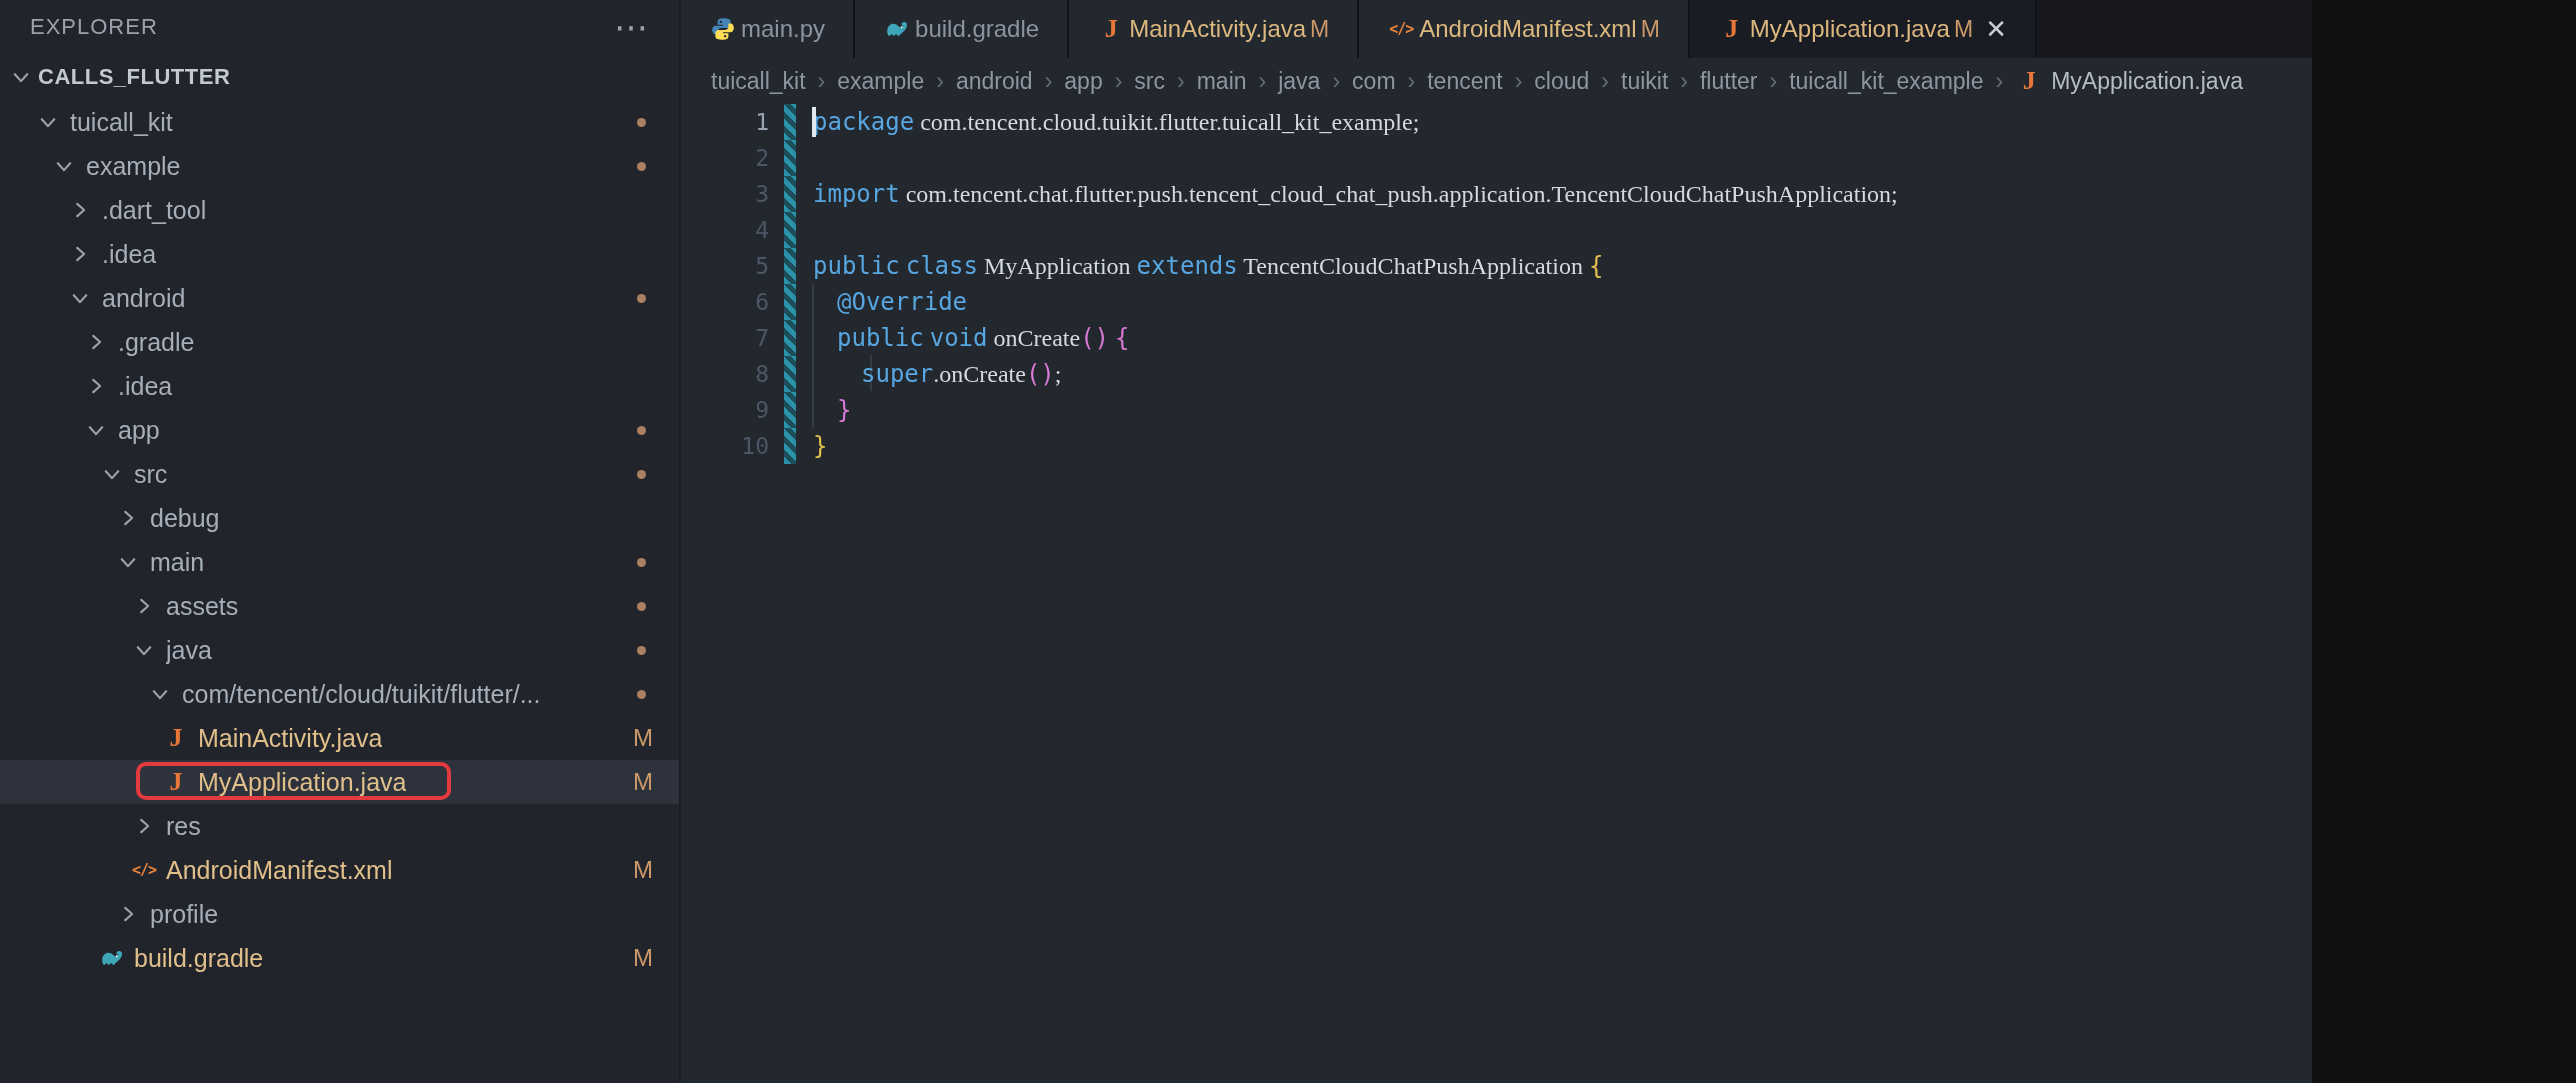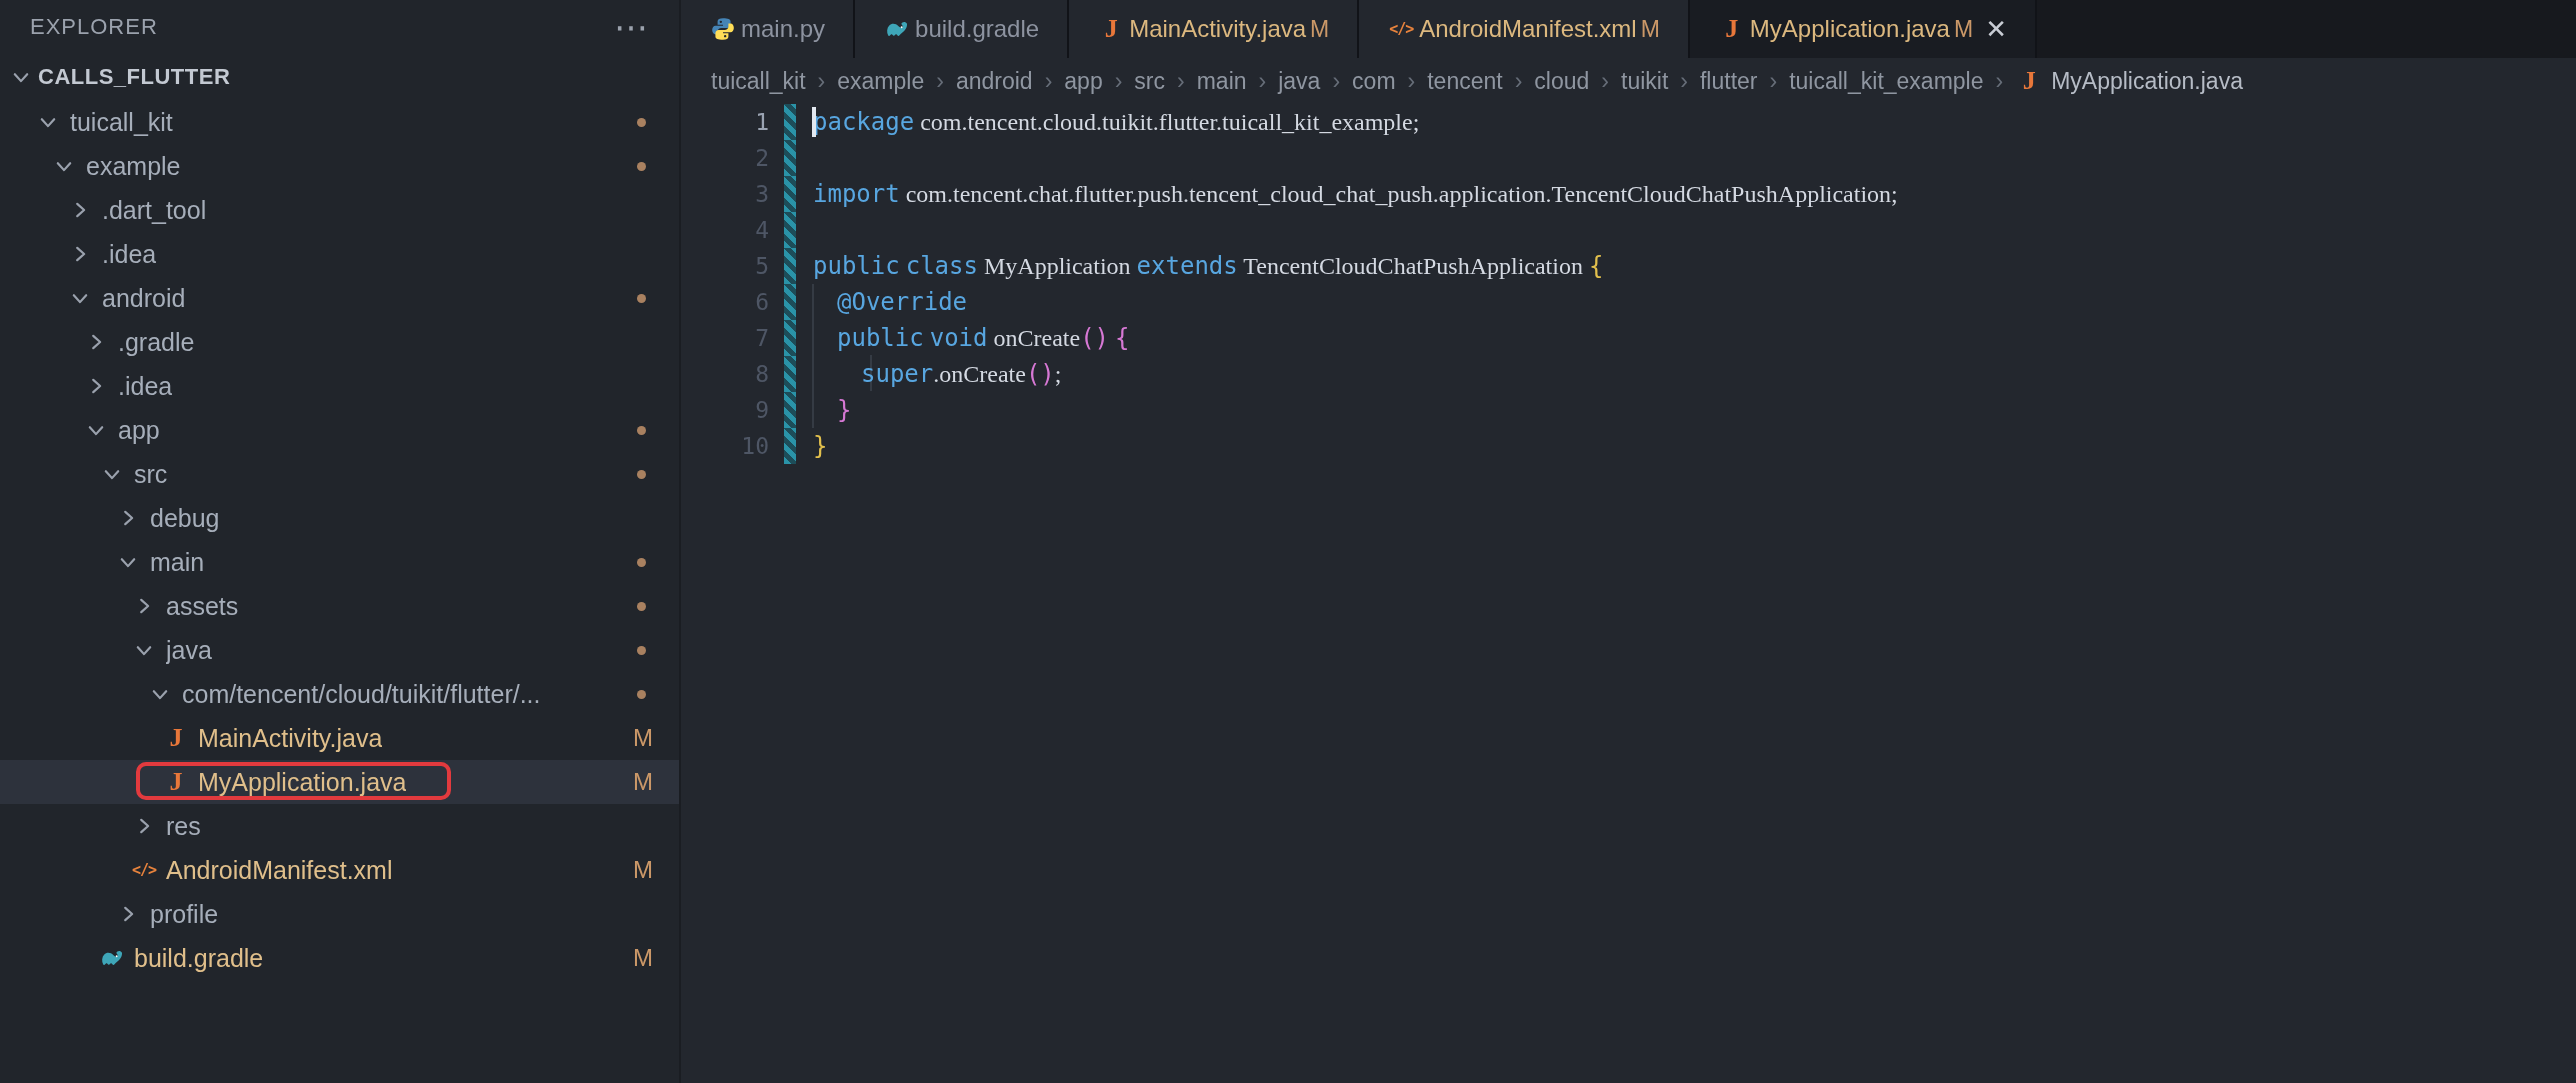--- a/index.html
+++ b/index.html
@@ -1,16 +1,16 @@
 <!DOCTYPE html>
 <html><head>
 <meta charset="utf-8">
 <style>
   html,body{margin:0;padding:0;background:#111;}
-  .app{position:relative;width:2576px;height:1083px;overflow:hidden;background:#14b8a6;
+  .app{position:relative;width:2312px;height:1083px;overflow:hidden;background:#14b8a6;
        font-family:"Liberation Sans",sans-serif;color:#a6aeba;}
 
   
   .sidebar{position:absolute;left:0;top:0;bottom:0;width:681px;background:#21252b;border-right:2px solid #1a1d22;box-sizing:border-box;}
   .explorer-head{height:54px;display:flex;align-items:center;padding:0 30px 0 30px;color:#9ba2ad;font-size:22px;letter-spacing:1px;}
   .explorer-head .title{flex:1;}
   .more{font-size:34px;color:#9ba2ad;cursor:pointer;line-height:20px;}
   .section-head{height:46px;display:flex;align-items:center;font-weight:bold;color:#c3c9d2;font-size:22px;letter-spacing:0.5px;padding-left:6px;box-sizing:border-box;}
   .section-head.oe{border-bottom:1px solid #363c44;}
   .schev{display:inline-flex;width:30px;height:30px;align-items:center;justify-content:center;margin-right:2px;}

